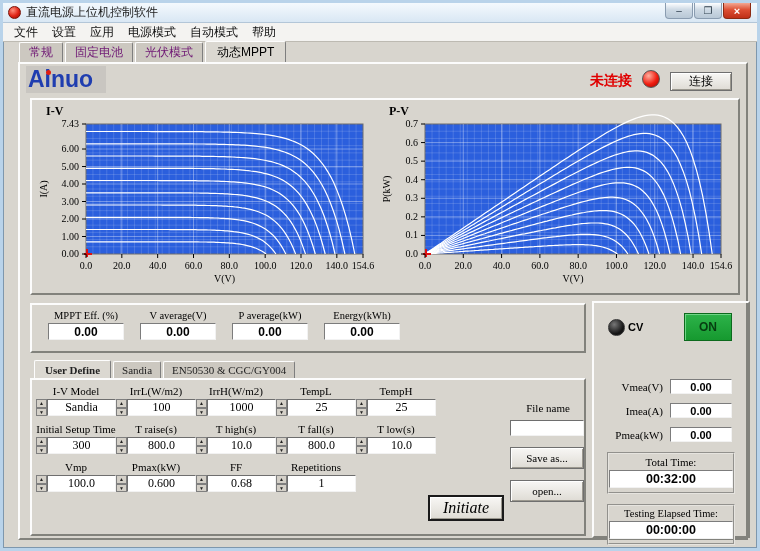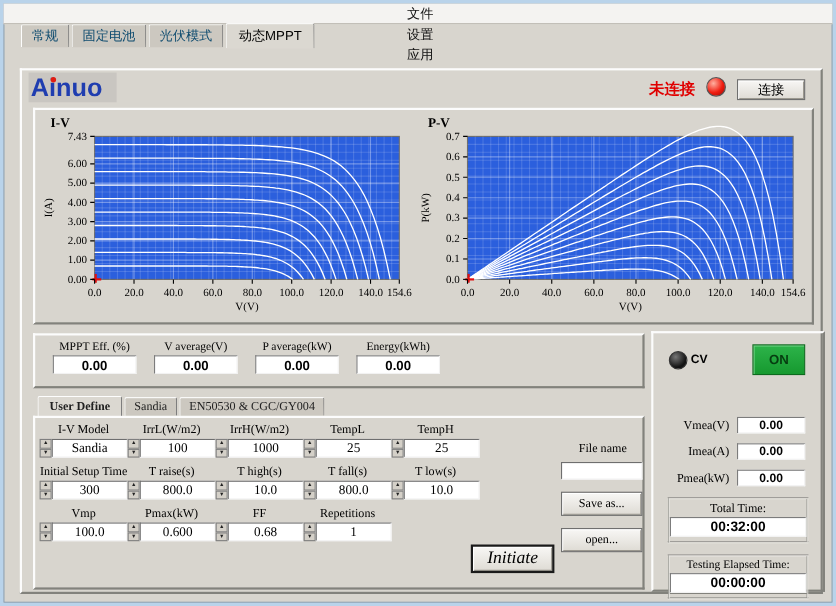--- a/index.html
+++ b/index.html
@@ -23,26 +23,26 @@
   .winbtns{ position:absolute; top:0; right:6px; display:flex; }
   .winbtn{ width:28px; height:16px; margin-left:1px;
     border:1px solid #8a9cb0; border-top:none; border-radius:0 0 4px 4px;
     background:linear-gradient(#fdfeff,#cdd9e4 45%, #b9c8d6);
     display:flex; align-items:center; justify-content:center;
     font-size:10px; color:#30404e; cursor:default; }
   .winbtn.close{ background:linear-gradient(#f3a893,#dd4f33 45%, #bf3017);
     border-color:#8c2a12; color:#fff; font-weight:bold; font-size:11px; }
   
   .menubar{ height:19px; background:#f4f3f1; border-bottom:1px solid #bdbab2;
-    display:flex; align-items:center; padding-left:4px;flex-direction:column; }
+    display:flex; align-items:center; padding-left:4px; }
   .menu-item{ font-size:12px; color:#111; padding:1px 7px; }
   
   .tabstrip{ height:19px; display:flex; align-items:flex-end; padding-left:16px; margin-top:2px; }
   .mtab{ font-size:12px; padding:1px 9px 2px; margin-right:2px;
-    background:#ccc8c0; color:#0c4a6e;
+    background:#ccc8c0; color:#701a75;
     border:1px solid; border-color:#fdfdfd #7e7e7e #7e7e7e #fdfdfd; border-bottom:none;
     border-radius:2px 2px 0 0; }
   .mtab.active{ background:#dbd8d1; color:#000; padding:2px 11px 3px; position:relative; top:1px; }
   
   .page{ position:absolute; left:15px; top:59px; width:730px; height:478px;
     background:#d8d5ce; border:2px solid; border-color:#fcfcfc #82827c #82827c #fcfcfc; }
   .raised{ border:2px solid; border-color:#fcfcfc #82827c #82827c #fcfcfc; }
   .vbox{ background:#fff; border:1px solid; border-color:#7c7c7c #f2f2f2 #f2f2f2 #7c7c7c;
     display:flex; align-items:center; justify-content:center;
     font-weight:bold; font-size:12px; font-family:"Liberation Sans",sans-serif; }
@@ -122,20 +122,35 @@
   .meas-box{ width:62px; height:15px; font-size:11px; }
   .time-group{ width:128px; margin:10px auto 0; border:2px groove #e6e4df; padding:2px 0 4px; }
   .time-group .slabel{ display:block; text-align:center; margin-bottom:2px; }
   .time-box{ width:124px; height:18px; margin:0 auto; font-size:12.5px; }
 </style>
 </head>
 <body>
 
 <div class="window">
 
+  <div class="titlebar">
+    <div class="app-icon"></div>
+    <div class="title-text">直流电源上位机控制软件</div>
+    <div class="winbtns">
+      <div class="winbtn">
+          <span>–</span>
+        </div>
+      <div class="winbtn">
+          <span>❐</span>
+        </div>
+      <div class="winbtn close">
+          <span>×</span>
+        </div>
+    </div>
+  </div>
 
   <div class="menubar">
       <div class="menu-item">文件</div>
       <div class="menu-item">设置</div>
       <div class="menu-item">应用</div>
       <div class="menu-item">电源模式</div>
       <div class="menu-item">自动模式</div>
       <div class="menu-item">帮助</div>
     </div>
 

